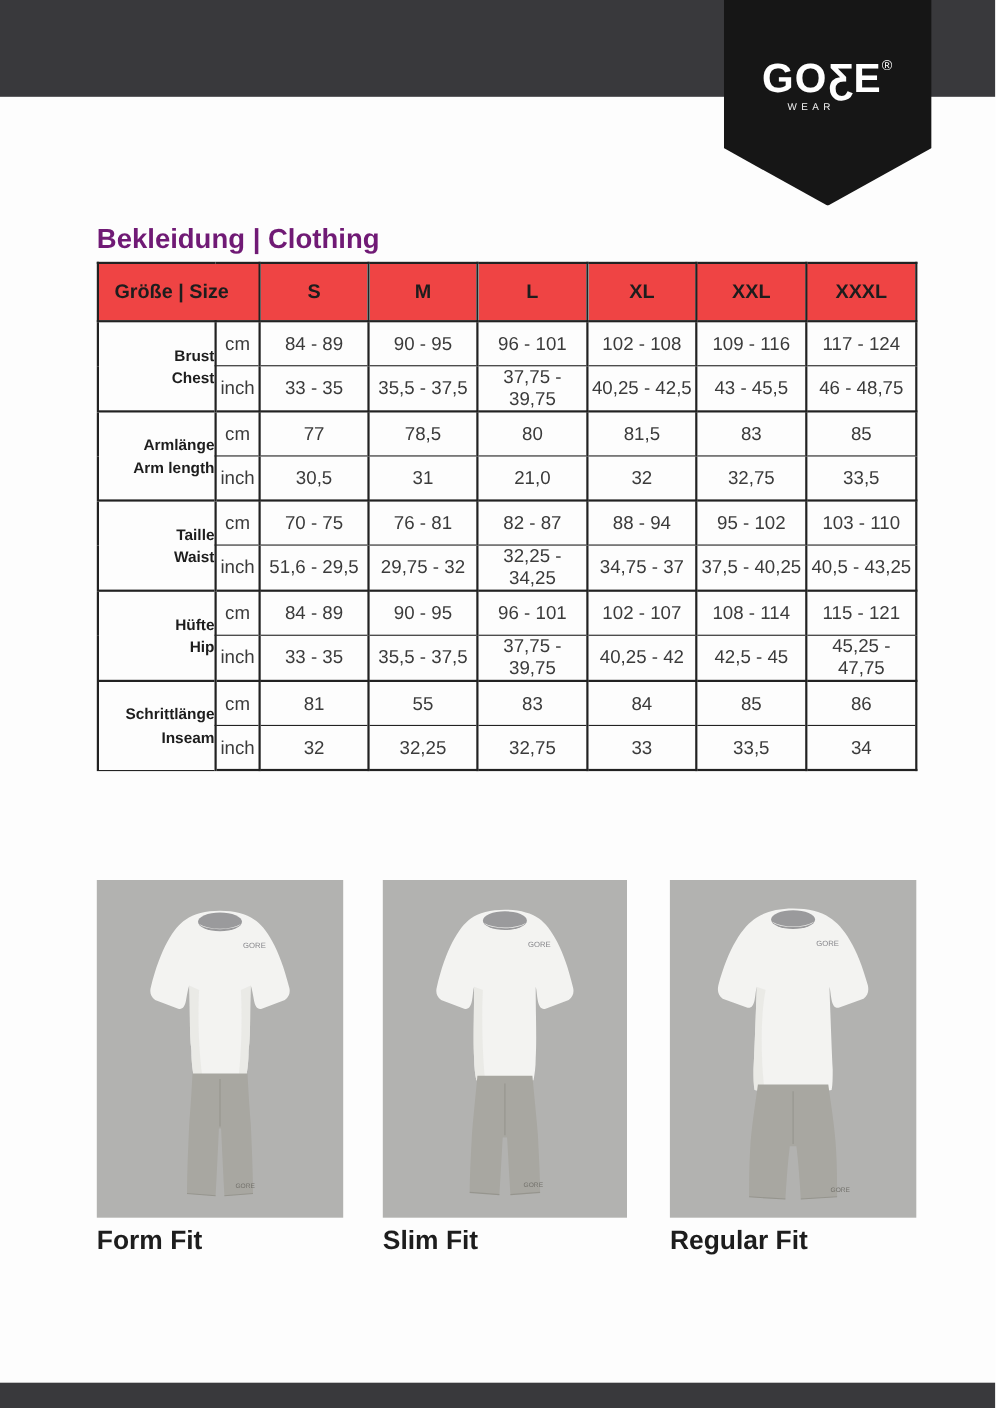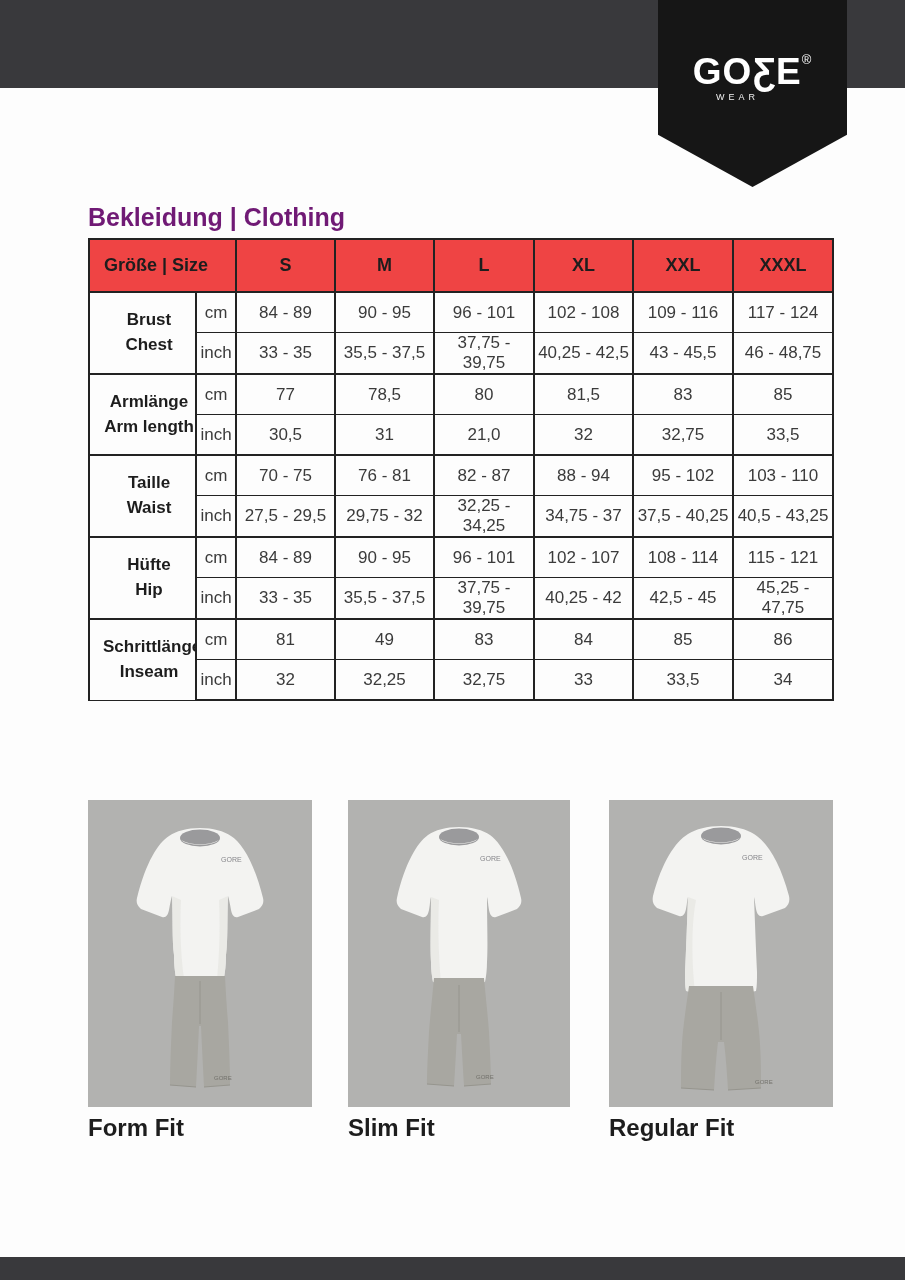--- a/index.html
+++ b/index.html
@@ -27,21 +27,21 @@
 
   .section-heading{position:absolute;left:88px;top:203px;font-size:25px;font-weight:bold;color:#701a75;}
 
   
   .sizetable{position:absolute;left:88px;top:238px;border-collapse:collapse;table-layout:fixed;
     width:744px;font-size:17px;color:#3b3b3b;}
   .sizetable td,.sizetable th{border:2px solid #222222;text-align:center;padding:0;overflow:hidden;}
   .sizetable th{height:51px;background:#ef4444;font-size:18px;font-weight:bold;color:#1d1d1d;}
   .sizetable th.size-head{text-align:left;padding-left:14px;}
   .sizetable td{height:39px;}
-  .sizetable td.lbl{text-align:center;padding-left:13px;font-weight:bold;color:#1d1d1d;line-height:1.45;font-size:17px;}
+  .sizetable td.lbl{text-align:right;padding-left:13px;font-weight:bold;color:#1d1d1d;line-height:1.45;font-size:14px;}
   .sizetable tr.r-cm td{border-bottom:1px solid #222222;}
   .sizetable tr.r-in td{border-top:1px solid #222222;}
 
   
   .fit-card{position:absolute;top:800px;height:307px;background:#b2b2b0;}
   .fit-card svg{display:block;width:100%;height:100%;}
   .fit-caption{position:absolute;top:1114px;font-size:24px;font-weight:bold;color:#1d1d1d;}
 </style>
 </head>
 <body>
@@ -128,21 +128,21 @@
       <td>cm</td>
       <td>70 - 75</td>
       <td>76 - 81</td>
       <td>82 - 87</td>
       <td>88 - 94</td>
       <td>95 - 102</td>
       <td>103 - 110</td>
     </tr>
     <tr class="r-in">
       <td>inch</td>
-      <td>27,5 - 29,5</td>
+      <td>51,6 - 29,5</td>
       <td>29,75 - 32</td>
       <td>32,25 - 34,25</td>
       <td>34,75 - 37</td>
       <td>37,5 - 40,25</td>
       <td>40,5 - 43,25</td>
     </tr>
 
     <tr class="r-cm">
       <td class="lbl" rowspan="2"><span>Hüfte</span><br><span>Hip</span></td>
       <td>cm</td>
@@ -160,21 +160,21 @@
       <td>37,75 - 39,75</td>
       <td>40,25 - 42</td>
       <td>42,5 - 45</td>
       <td>45,25 - 47,75</td>
     </tr>
 
     <tr class="r-cm">
       <td class="lbl" rowspan="2"><span>Schrittlänge</span><br><span>Inseam</span></td>
       <td>cm</td>
       <td>81</td>
-      <td>49</td>
+      <td>55</td>
       <td>83</td>
       <td>84</td>
       <td>85</td>
       <td>86</td>
     </tr>
     <tr class="r-in">
       <td>inch</td>
       <td>32</td>
       <td>32,25</td>
       <td>32,75</td>

